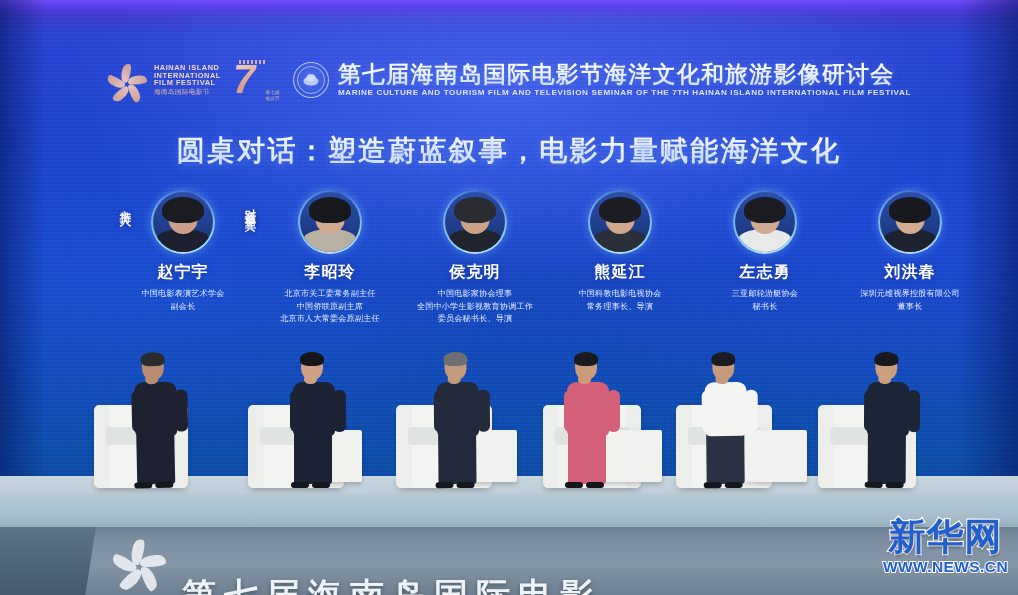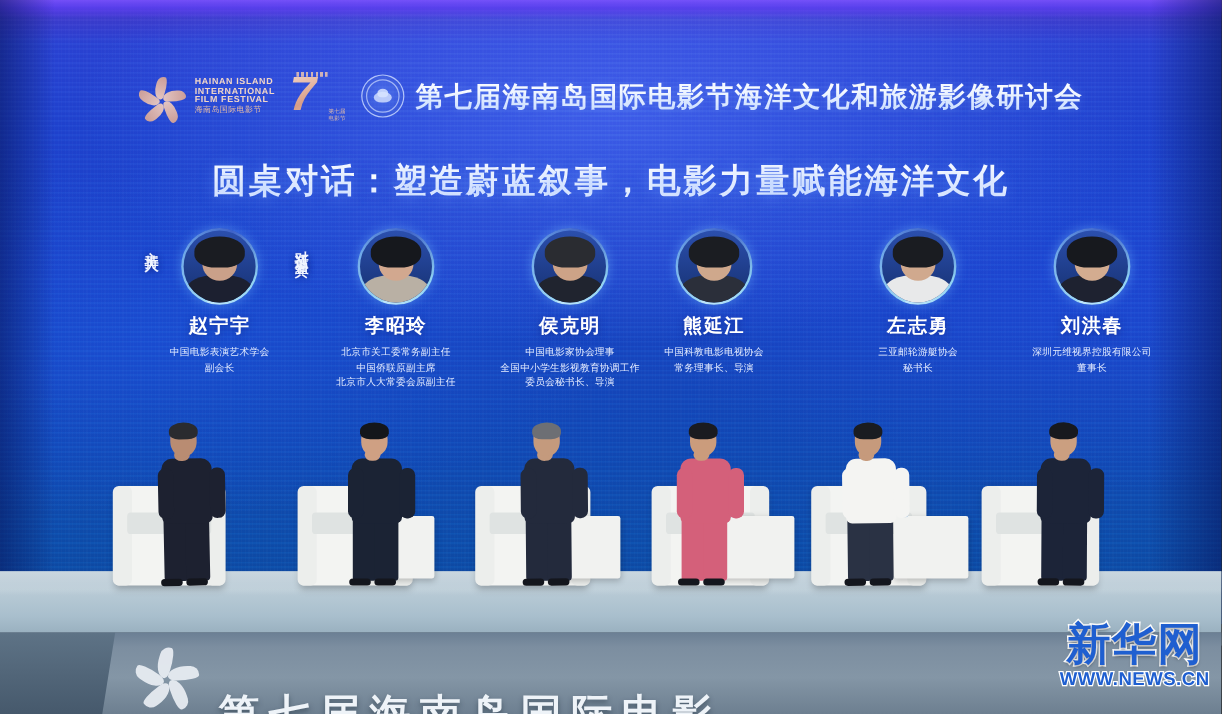--- a/index.html
+++ b/index.html
@@ -220,20 +220,21 @@
       <div class="seven">7</div>
       <div class="tiny">第七届<br>电影节</div>
     </div>
 
     <div class="seal">
         <span class="dot"></span>
       </div>
 
     <div class="head-titles">
       <div class="head-cn">第七届海南岛国际电影节海洋文化和旅游影像研讨会</div>
+      <div class="head-en">MARINE CULTURE AND TOURISM FILM AND TELEVISION SEMINAR OF THE 7TH HAINAN ISLAND INTERNATIONAL FILM FESTIVAL</div>
     </div>
   </div>
 
   <div class="main-title">圆桌对话：塑造蔚蓝叙事，电影力量赋能海洋文化</div>
 
   <div class="vlabel host">主持人</div>
   <div class="vlabel guest">对话嘉宾</div>
 
   <div class="panel-strip" id="panel-strip">
       <div class="person" style="left: 108px;">
@@ -273,21 +274,21 @@
             <div class="hair" style="background:#2a2c31"></div>
           </div>
         </div>
         <div class="pname">侯克明</div>
         <div class="ptitle">
           <div>中国电影家协会理事</div>
           <div>全国中小学生影视教育协调工作</div>
           <div>委员会秘书长、导演</div>
         </div>
       </div>
-      <div class="person" style="left: 520px;">
+      <div class="person" style="left: 545px;">
         <div class="avatar">
           <div class="ph">
             <div class="body" style="background:#2b2f3a"></div>
             <div class="face" style="background:#cfa88c"></div>
             <div class="hair" style="background:#1b1d22"></div>
           </div>
         </div>
         <div class="pname">熊延江</div>
         <div class="ptitle">
           <div>中国科教电影电视协会</div>

